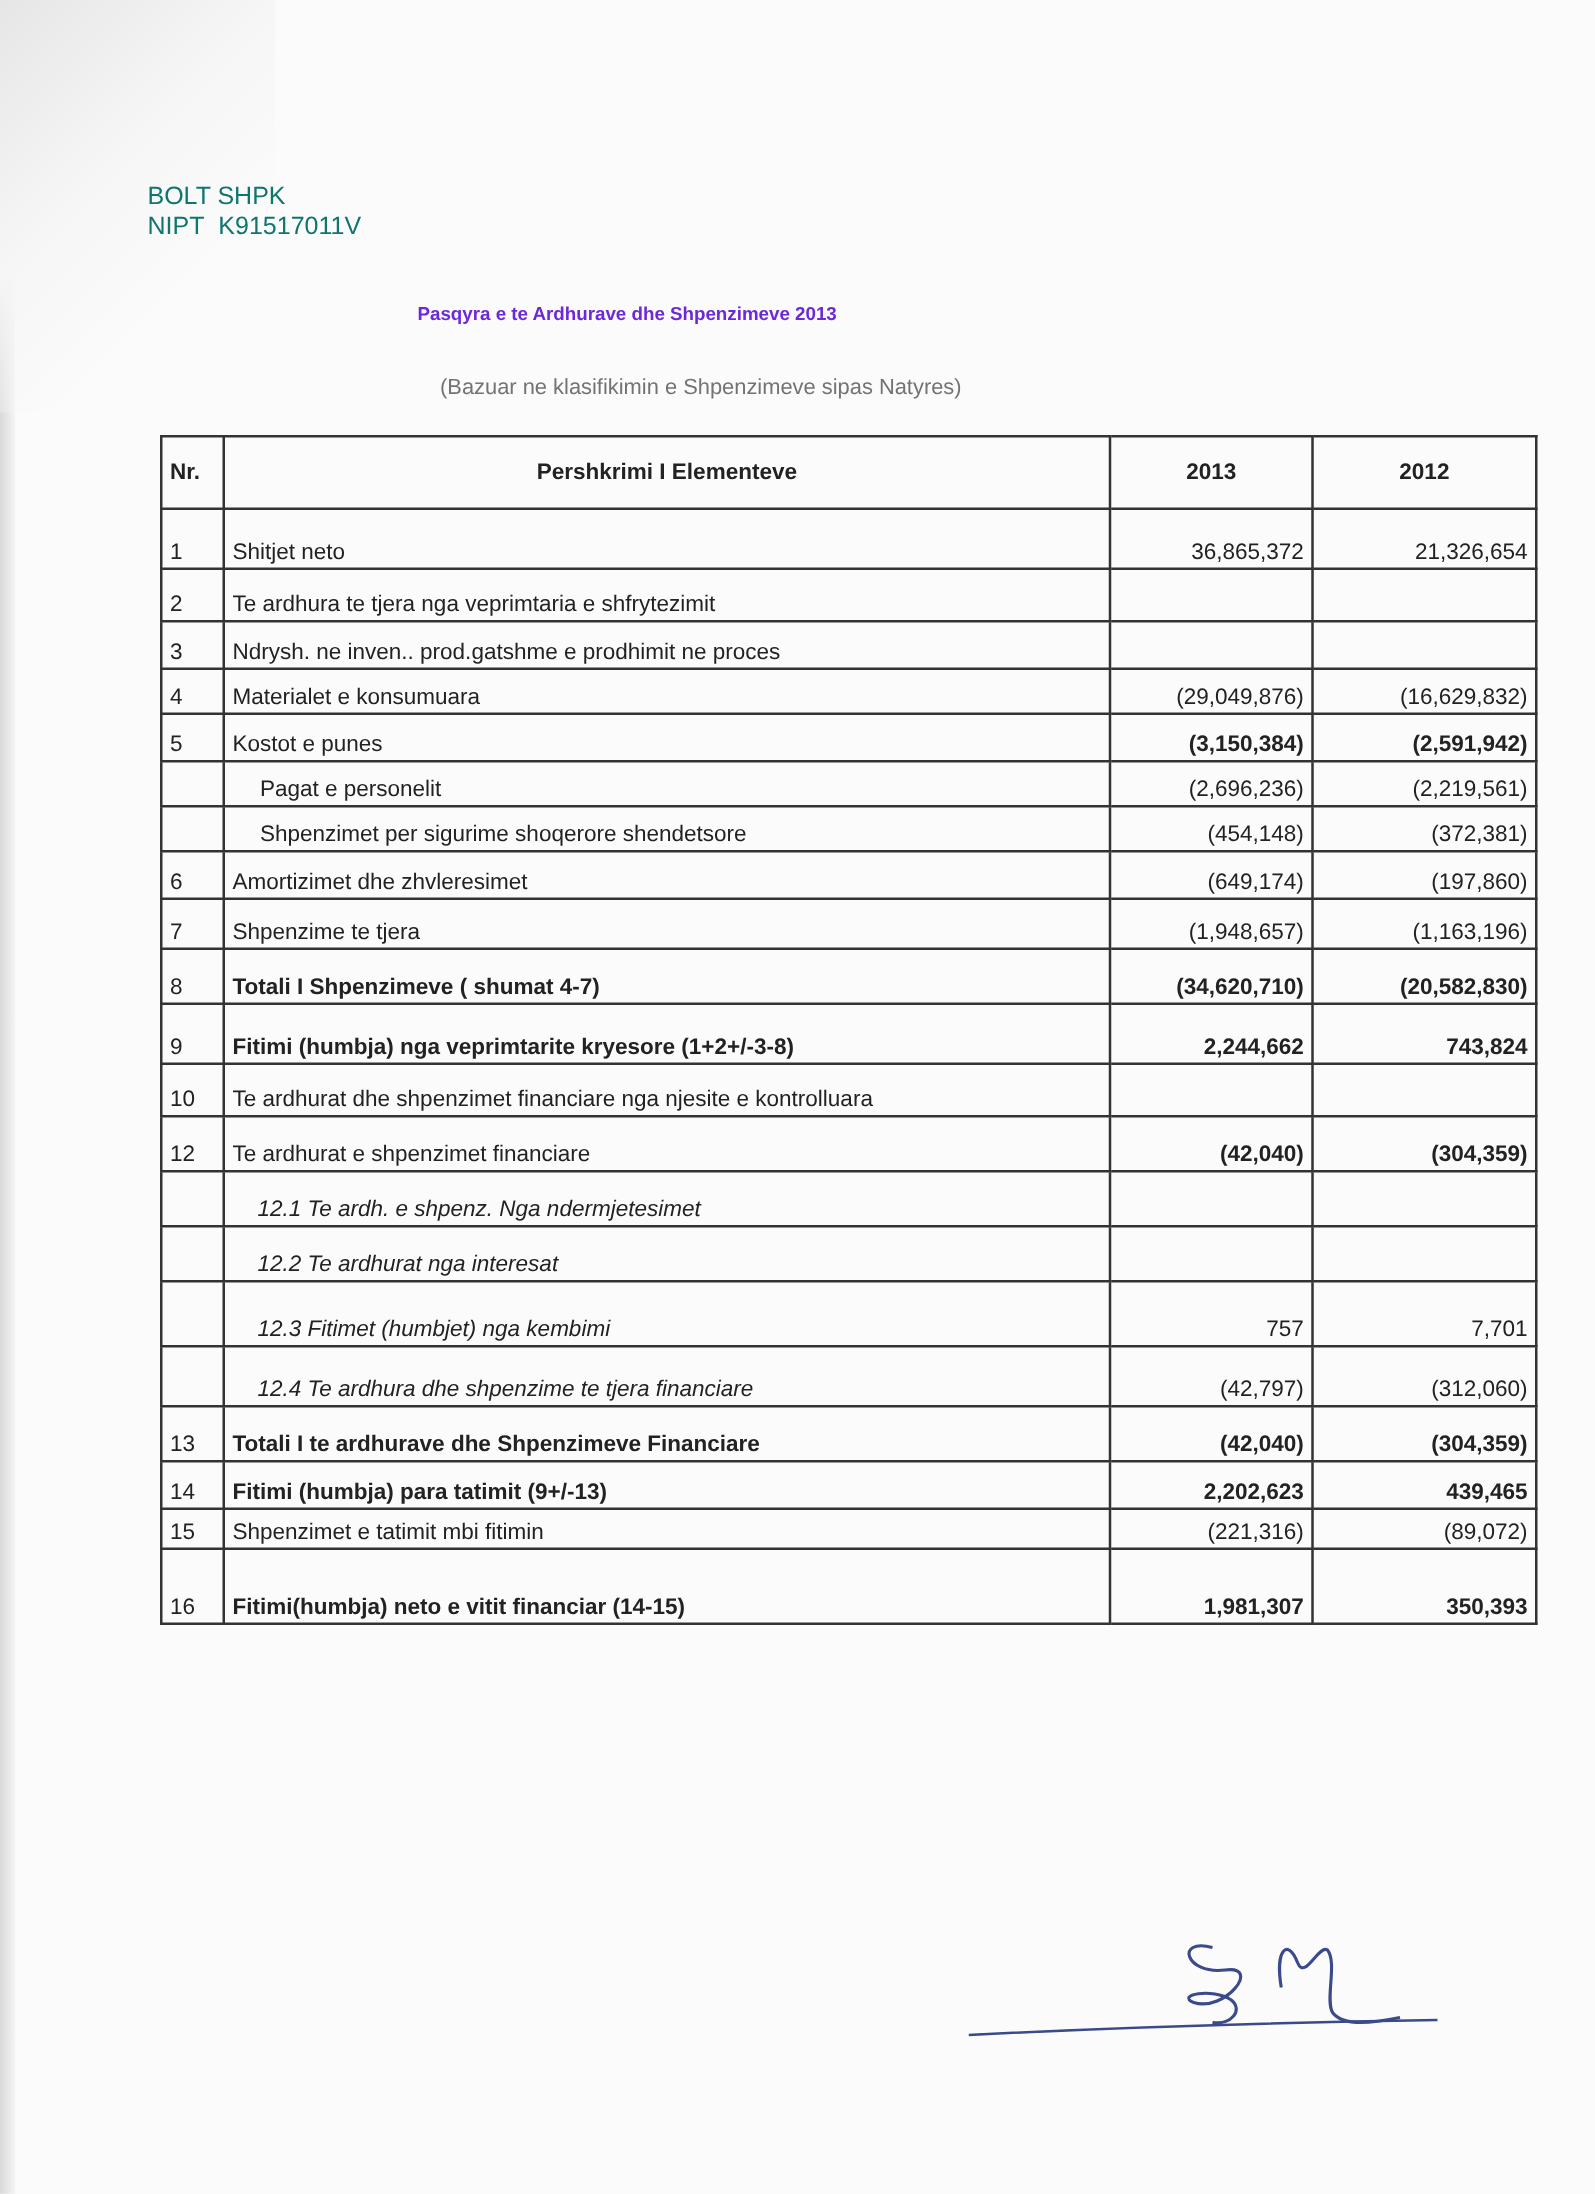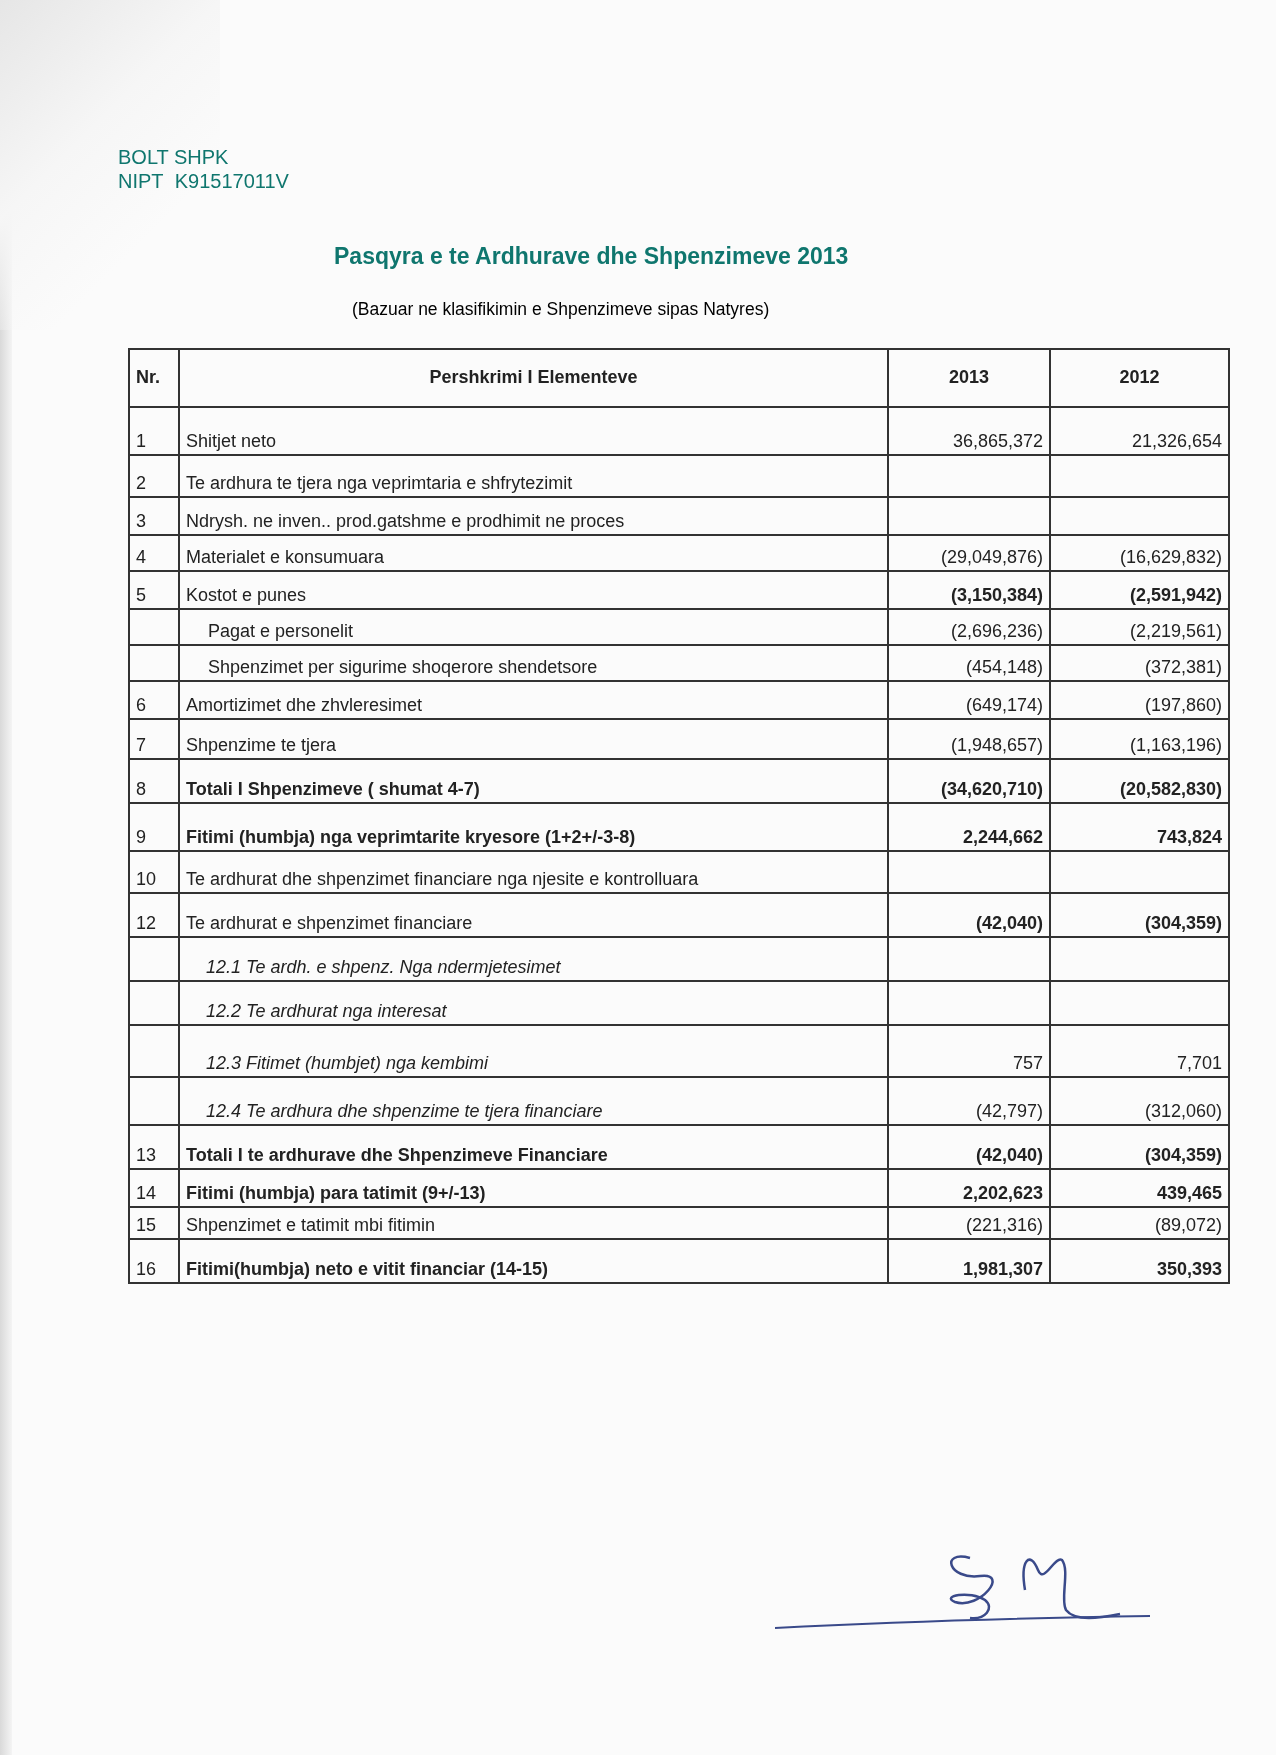--- a/index.html
+++ b/index.html
@@ -17,25 +17,25 @@
   .fold {
     position: absolute; left: 0; top: 0; width: 220px; height: 330px;
     background: linear-gradient(135deg, #e6e6e6 0%, #f6f6f6 40%, rgba(251,251,251,0) 70%);
   }
   .company {
     position: absolute; left: 118px; top: 145px;
     font-size: 20px; line-height: 24px; color: #0f766e;
   }
   .title {
     position: absolute; left: 334px; top: 243px;
-    font-size: 23px; font-weight: bold; color: #0f766e;
+    font-size: 15px; font-weight: bold; color: #6d28d9;
   }
   .subtitle {
     position: absolute; left: 352px; top: 299px;
-    font-size: 17.5px; color: #000000;
+    font-size: 17.5px; color: #737373;
   }
   table.stmt {
     position: absolute; left: 128px; top: 348px;
     border-collapse: collapse;
     font-size: 18px;
     color: #222;
   }
   table.stmt td, table.stmt th {
     border: 2px solid #333;
     padding: 0 6px 2px 6px;
@@ -194,21 +194,21 @@
         <td class="c-desc bold">Fitimi (humbja) para tatimit (9+/-13)</td>
         <td class="c-v13 bold">2,202,623</td>
         <td class="c-v12 bold">439,465</td>
       </tr>
       <tr style="height: 32px;">
         <td class="c-nr">15</td>
         <td class="c-desc">Shpenzimet e tatimit mbi fitimin</td>
         <td class="c-v13">(221,316)</td>
         <td class="c-v12">(89,072)</td>
       </tr>
-      <tr style="height: 44px;">
+      <tr style="height: 60px;">
         <td class="c-nr">16</td>
         <td class="c-desc bold">Fitimi(humbja) neto e vitit financiar (14-15)</td>
         <td class="c-v13 bold">1,981,307</td>
         <td class="c-v12 bold">350,393</td>
       </tr>
     </tbody>
 </table>
 
 <svg class="signature" viewBox="0 0 390 110">
   <path d="M5 98 C 120 92, 250 88, 380 86" stroke="#3a4a8a" stroke-width="2" fill="none"></path>

